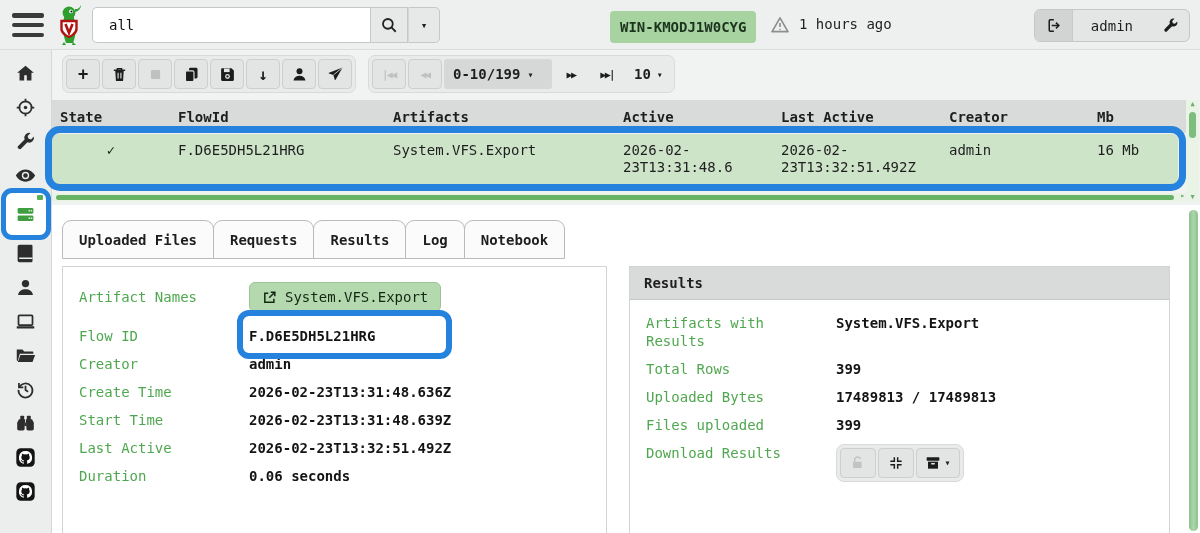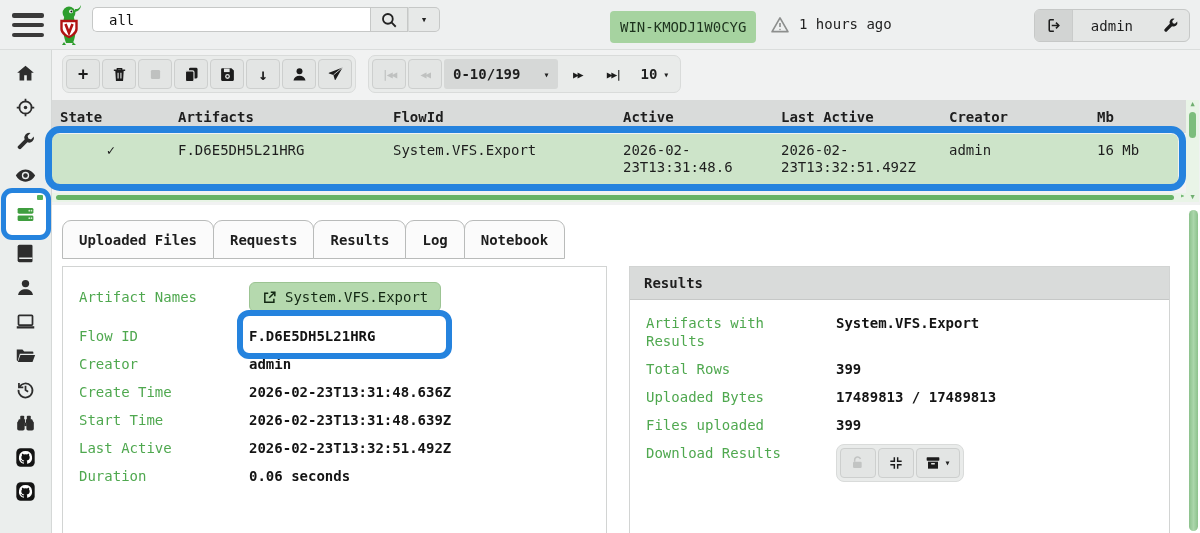--- a/index.html
+++ b/index.html
@@ -5,25 +5,25 @@
   *{box-sizing:border-box;margin:0;padding:0}
   html,body{width:1200px;height:533px;overflow:hidden}
   body{position:relative;font-family:"DejaVu Sans Mono","Liberation Mono",monospace;font-size:14px;color:#1e1e1e;background:#fff}
   svg{display:block}
 
   
   .topbar{position:absolute;top:0;left:0;right:0;height:50px;background:#eef0f0;border-bottom:1px solid #dadddc;z-index:5}
   .hamburger{position:absolute;left:12px;top:13px;width:32px;height:24px;display:flex;flex-direction:column;justify-content:space-between;cursor:pointer}
   .hamburger span{display:block;height:4.5px;background:#3a3a3a;border-radius:2px}
   .logo{position:absolute;left:52px;top:4px;width:34px;height:42px}
-  .search-group{position:absolute;left:92px;top:7px;width:348px;height:25px;display:flex}
+  .search-group{position:absolute;left:92px;top:7px;width:348px;height:36px;display:flex}
   .search-input{flex:1;border:1px solid #c6c8c7;border-right:none;border-radius:5px 0 0 5px;padding:0 16px;font:inherit;background:#fff;color:#111;outline:none}
   .search-btn{width:38px;border:1px solid #c6c8c7;background:#e7e9e8;display:flex;align-items:center;justify-content:center;cursor:pointer}
   .search-caret{width:32px;border:1px solid #c6c8c7;border-left:1px solid #d6d8d7;border-radius:0 5px 5px 0;background:#e7e9e8;display:flex;align-items:center;justify-content:center;cursor:pointer;font-size:11px;color:#222}
-  .host-badge{position:absolute;left:610px;top:11px;height:27px;background:#a6d3a0;border-radius:4px;display:flex;align-items:center;padding:16px 10px;font-weight:400;color:#1d331d}
+  .host-badge{position:absolute;left:610px;top:11px;height:27px;background:#a6d3a0;border-radius:4px;display:flex;align-items:center;padding:16px 10px;font-weight:700;color:#1d331d}
   .warn-icon{position:absolute;left:770px;top:15px;color:#8d8f8e}
   .ago{position:absolute;left:799px;top:16px;font-weight:400;color:#222}
   .user-group{position:absolute;right:10px;top:9px;height:33px;display:flex;border:1px solid #c6c8c7;border-radius:6px;overflow:hidden;background:#e4e6e5}
   .ug-btn{display:flex;align-items:center;justify-content:center;width:38px;border-right:1px solid #c9cbca;cursor:pointer;color:#1c1c1c}
   .ug-btn.dark{background:#d2d4d3}
   .ug-name{padding:0 18px;display:flex;align-items:center;cursor:pointer}
   .ug-btn.last{border-right:none}
 
   
   .sidebar{position:absolute;top:50px;left:0;width:52px;bottom:0;background:#ebeeed;border-right:1px solid #d5d8d7;display:flex;flex-direction:column;align-items:center;padding-top:6px;z-index:4}
@@ -36,21 +36,21 @@
   .gray-zone{position:absolute;left:52px;top:50px;right:0;height:155px;background:#f1f2f2}
 
   
   .toolbar{position:absolute;left:62px;top:55px;display:flex;gap:12px;z-index:6}
   .tgroup{background:#e9ebea;border:1px solid #d9dbda;border-radius:7px;padding:3px;display:flex;gap:2px;align-items:center}
   .tbtn{width:34px;height:30px;background:#e3e5e4;border:1px solid #cdcfce;border-radius:4px;display:flex;align-items:center;justify-content:center;color:#1c1c1c;cursor:pointer;font-weight:700}
   .tbtn svg{width:17px;height:17px}
   .tbtn.disabled{color:#bfc1c0;cursor:default}
   .tbtn.flat{background:transparent;border-color:transparent}
   .pg{font-size:10px;letter-spacing:-1.5px;font-weight:700;white-space:nowrap}
-  .range-cell{min-width:108px;height:30px;background:#d6d8d7;border-radius:3px;display:flex;align-items:center;gap:23px;padding:0 9px;cursor:pointer;font-weight:700}
+  .range-cell{min-width:108px;height:30px;background:#d6d8d7;border-radius:3px;display:flex;align-items:center;gap:7px;padding:0 9px;cursor:pointer;font-weight:700}
   .caret{font-size:10px;color:#222}
   .psize{display:flex;align-items:center;gap:6px;padding:0 8px;cursor:pointer;font-weight:700}
 
   
   .table-head{position:absolute;left:52px;top:100px;width:1134px;height:33px;background:#d9dbda;display:grid;grid-template-columns:118px 215px 230px 158px 168px 148px 1fr;align-items:center;font-weight:700;z-index:6}
   .table-head div{padding-left:8px}
   .trow{position:absolute;left:52px;top:134px;width:1126px;height:50px;background:#cde4c9;border-radius:6px;display:grid;grid-template-columns:118px 215px 230px 158px 168px 148px 1fr;z-index:6;cursor:pointer}
   .trow div{padding:8px 0 0 8px;line-height:17px}
   .trow .state{text-align:center;padding-left:0;font-weight:700}
 
@@ -359,22 +359,22 @@
       </div>
     <div class="psize">
       <span>10</span>
       <span class="caret">▾</span>
     </div>
   </div>
 </div>
 
 <div class="table-head">
   <div>State</div>
+  <div>FlowId</div>
   <div>Artifacts</div>
-  <div>FlowId</div>
   <div>Active</div>
   <div>Last Active</div>
   <div>Creator</div>
   <div>Mb</div>
 </div>
 <div class="trow">
   <div class="state">✓</div>
   <div>F.D6E5DH5L21HRG</div>
   <div>System.VFS.Export</div>
   <div>2026-02-23T13:31:48.6</div>

